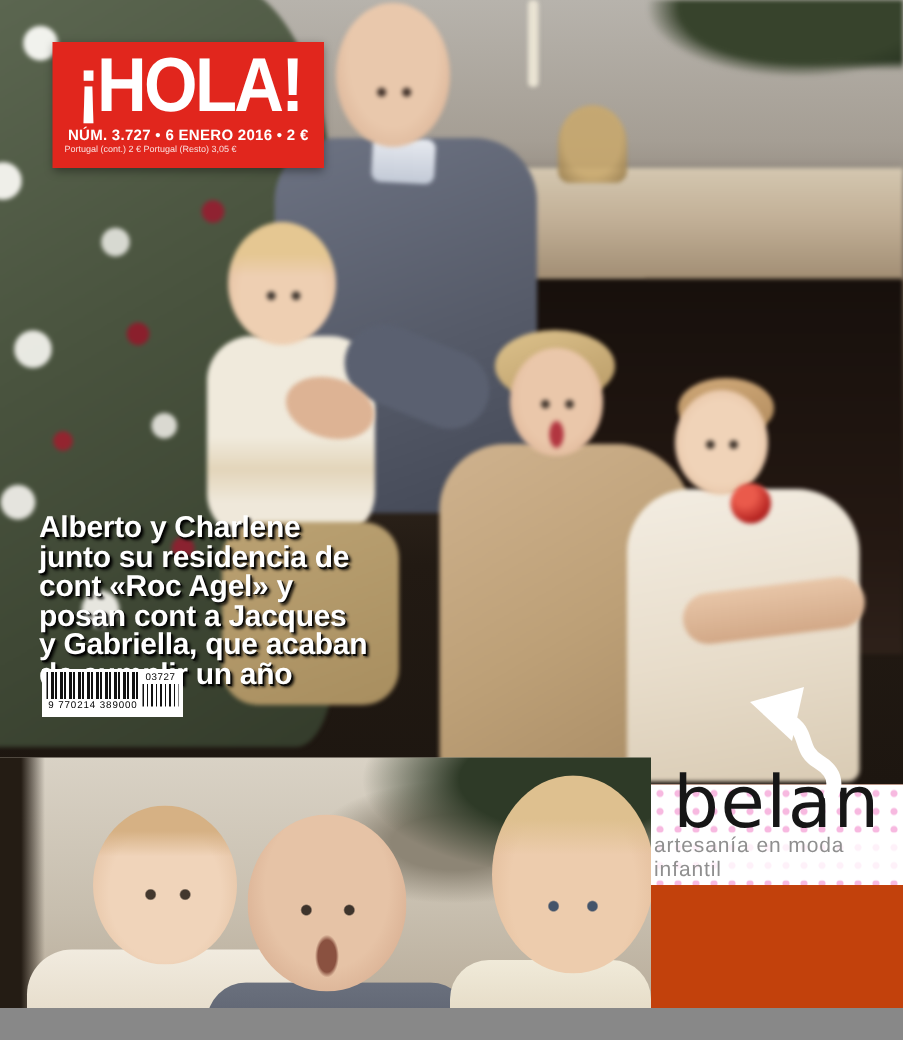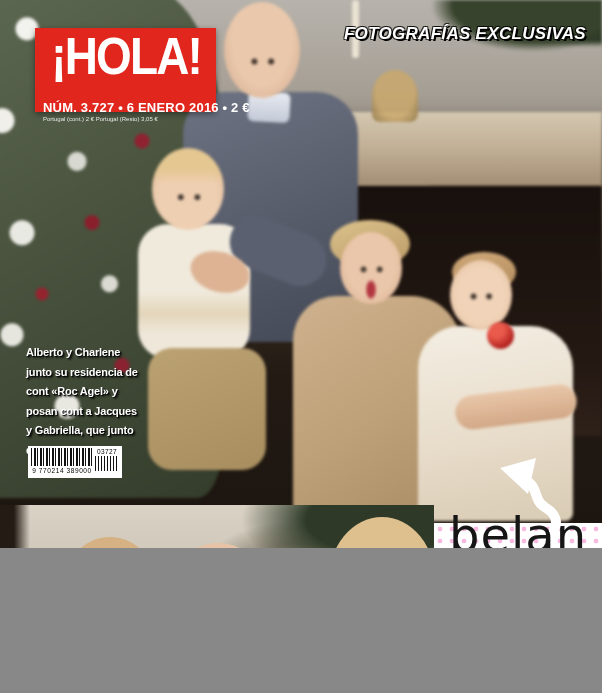--- a/index.html
+++ b/index.html
@@ -1,16 +1,16 @@
 <!DOCTYPE html>
 <html><head>
 <meta charset="utf-8">
 <style>
   html,body{margin:0;padding:0;background:#888;}
-  .page{position:relative;width:602px;height:548px;overflow:hidden;background:#c2410c;
+  .page{position:relative;width:602px;height:672px;overflow:hidden;background:#c2410c;
         font-family:"Liberation Sans",sans-serif;}
   .page *{box-sizing:border-box;}
 
   
   .photo-main{position:absolute;left:0;top:0;width:602px;height:523px;
     background:linear-gradient(180deg,#b7b3ac 0,#a59e94 18%,#6f6256 38%,#352a20 55%,#221a13 72%,#1d1610 100%);}
   .photo-main .soft{filter:blur(1.5px);}
   .mantel{position:absolute;left:150px;top:112px;width:452px;height:76px;
     background:linear-gradient(180deg,#d4c7b0 0,#c2b097 45%,#a08c72 100%);
     box-shadow:0 4px 8px rgba(0,0,0,.45);}
@@ -83,32 +83,32 @@
   .apple{position:absolute;left:487px;top:322px;width:27px;height:27px;border-radius:50%;
     background:radial-gradient(circle at 35% 30%,#ea5a4b 0 28%,#b32220 70%,#8c1715 100%);}
   .charlene-arm{position:absolute;left:455px;top:390px;width:122px;height:34px;border-radius:17px;
     background:linear-gradient(180deg,#e8c6a8,#d2a887);transform:rotate(-7deg);}
 
   
   .logo-box{position:absolute;left:35px;top:28px;width:181px;height:84px;background:var(--hola-red,#e1261d);
     box-shadow:0 2px 6px rgba(0,0,0,.4);padding:4px 8px 0 8px;z-index:5;}
   .logo-title{color:#fff;font-weight:800;font-size:51px;line-height:50px;letter-spacing:-2px;
     text-align:center;transform:scaleX(.9);transform-origin:50% 50%;}
-  .logo-issue{color:#fff;font-weight:700;font-size:13px;letter-spacing:.2px;text-align:center;margin-top:18px;white-space:nowrap;}
+  .logo-issue{color:#fff;font-weight:700;font-size:10px;letter-spacing:.2px;text-align:center;margin-top:3px;white-space:nowrap;}
   .logo-fine{color:#fff;font-size:6px;opacity:.85;text-align:left;margin-top:1px;white-space:nowrap;}
 
   
   .kicker{position:absolute;top:24px;right:16px;z-index:4;color:#fff;font-weight:800;font-style:italic;
     font-size:17px;letter-spacing:.3px;
     text-shadow:2px 2px 0 #000,-1px -1px 0 rgba(0,0,0,.7),1px -1px 0 rgba(0,0,0,.7),-1px 1px 0 rgba(0,0,0,.7);}
   .headline{position:absolute;top:42px;right:12px;z-index:4;text-align:right;color:#fff;font-weight:800;
     font-size:36px;line-height:39.5px;letter-spacing:-.5px;
     text-shadow:3px 3px 2px rgba(0,0,0,.9),1px 1px 0 rgba(0,0,0,.8);}
   .headline span{display:block;transform:scaleX(.88);transform-origin:100% 50%;white-space:nowrap;}
-  .subhead{position:absolute;left:26px;top:343px;z-index:4;color:#fff;font-weight:700;font-size:11px;
+  .subhead{position:absolute;left:26px;top:343px;z-index:4;color:#fff;font-weight:700;font-size:20px;
     line-height:19.5px;letter-spacing:-.2px;
     text-shadow:2px 2px 2px rgba(0,0,0,.85),1px 1px 0 rgba(0,0,0,.8);}
   .subhead span{display:block;white-space:nowrap;}
 
   
   .barcode{position:absolute;left:28px;top:446px;width:94px;height:32px;background:#fff;z-index:5;
     display:flex;padding:2px 3px;gap:2px;}
   .bc-main{flex:1;display:flex;flex-direction:column;}
   .bc-bars{height:18px;background:repeating-linear-gradient(90deg,#111 0 1px,#fff 1px 3px,#111 3px 5px,#fff 5px 6px);}
   .bc-num{font-size:6.5px;letter-spacing:.6px;color:#000;text-align:center;margin-top:1px;white-space:nowrap;}
@@ -191,28 +191,27 @@
     <div class="apple soft"></div>
     <div class="charlene-arm soft"></div>
   </div>
 
   <div class="logo-box" style="--hola-red: #e1261d;">
     <div class="logo-title">¡HOLA!</div>
     <div class="logo-issue">NÚM. 3.727 • 6 ENERO 2016 • 2 €</div>
     <div class="logo-fine">Portugal (cont.) 2 € Portugal (Resto) 3,05 €</div>
   </div>
 
-  <div class="kicker">FOTOGRAFÍAS EXCLUSIVAS</div>
 
   <div class="subhead">
     <span>Alberto y Charlene</span>
     <span>junto su residencia de</span>
     <span>cont «Roc Agel» y</span>
     <span>posan cont a Jacques</span>
-    <span>y Gabriella, que junto</span>
+    <span>y Gabriella, que acaban</span>
     <span>de cumplir un año</span>
   </div>
 
   <div class="barcode">
     <div class="bc-main">
       <div class="bc-bars"></div>
       <div class="bc-num">9 770214 389000</div>
     </div>
     <div class="bc-addon">
       <div class="bc-addon-num">03727</div>

